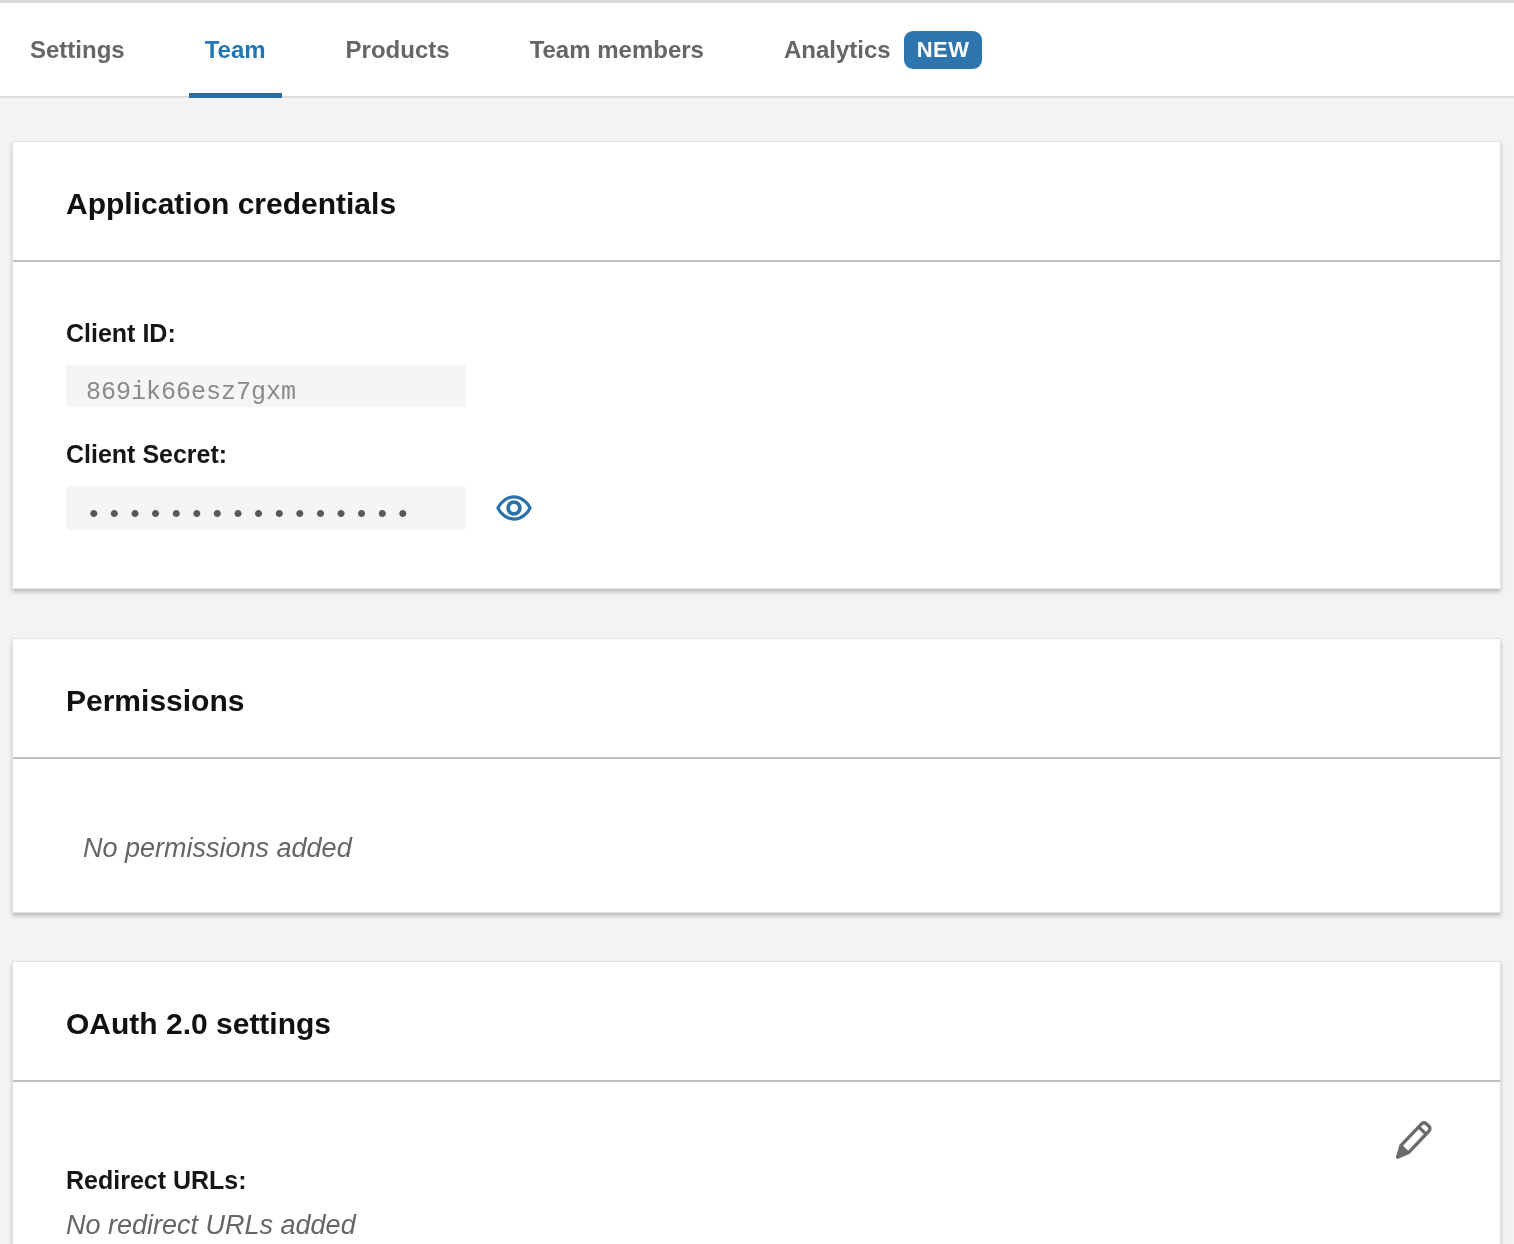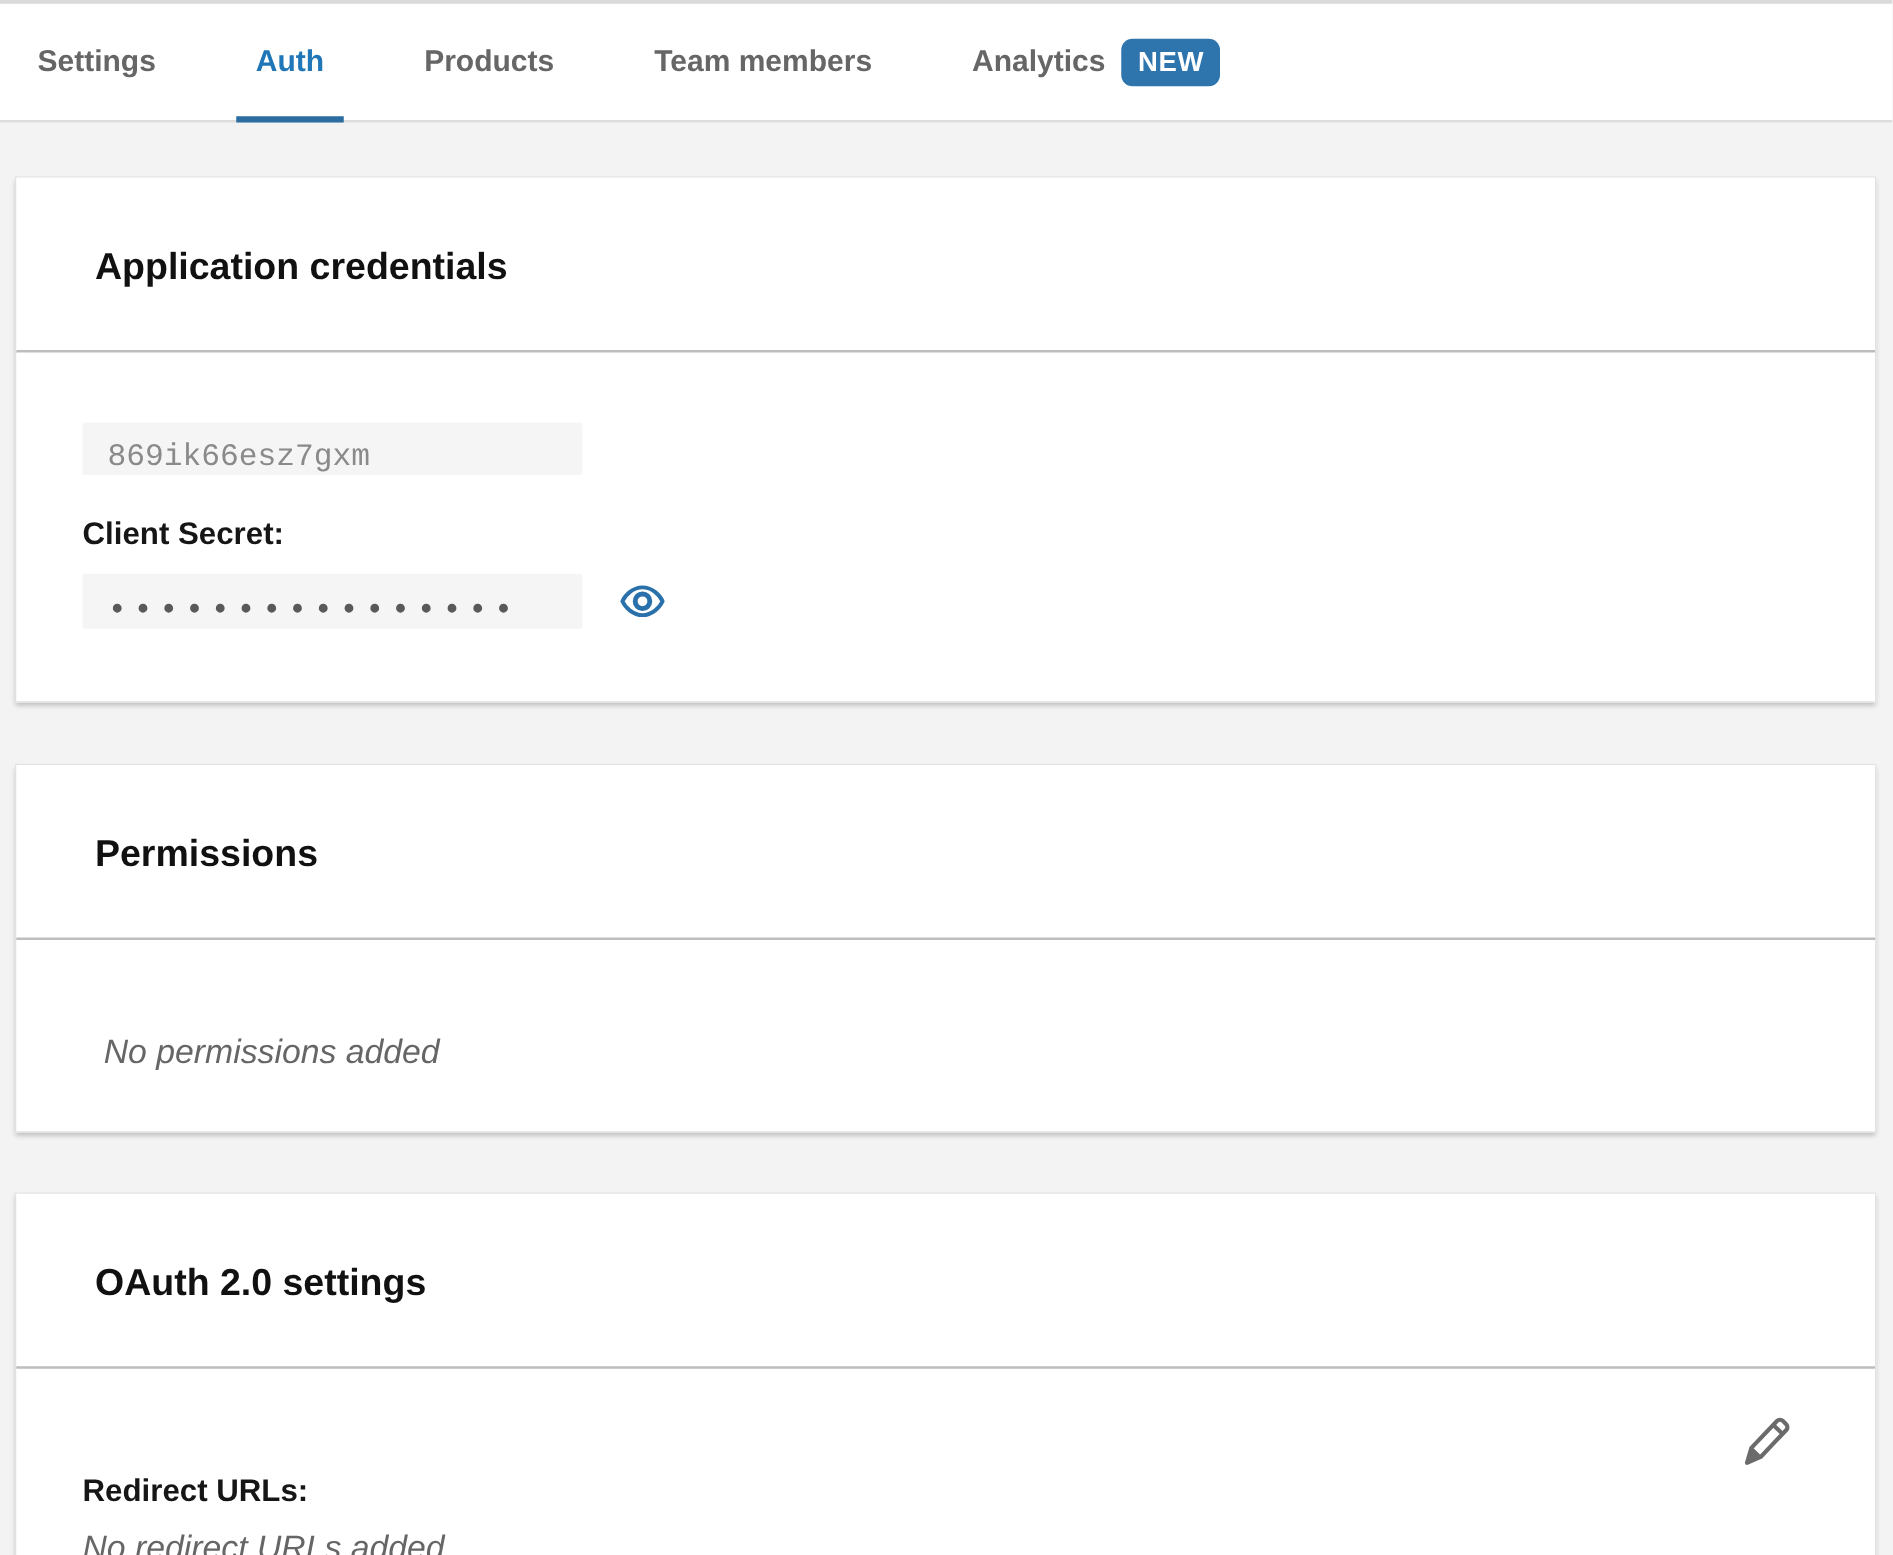--- a/index.html
+++ b/index.html
@@ -55,21 +55,21 @@
     box-shadow:0 3px 4px rgba(0,0,0,.22);
   }
   .card-1{margin-top:43px;}
   .card-2{margin-top:49px;}
   .card-3{margin-top:48px;}
   .card-header{
     padding:44px 53px 38px;
     border-bottom:2px solid var(--divider);
   }
   .card-header h2{
-    margin:10px;font-size:30px;font-weight:700;line-height:36px;color:#111;
+    margin:0;font-size:30px;font-weight:700;line-height:36px;color:#111;
   }
 
   
   .cred-body{padding:56px 53px 58px;}
   .field-label{
     font-size:25px;font-weight:700;color:#161616;line-height:30px;
     margin:0 0 17px;
   }
   .field-label.secret{margin-top:32px;}
   .value-box{
@@ -103,41 +103,42 @@
   }
 </style>
 </head>
 <body>
 
 <nav class="tabbar">
   <div class="tab">
     <span>Settings</span>
   </div>
   <div class="tab active">
-    <span>Auth</span>
+    <span>Team</span>
   </div>
   <div class="tab">
     <span>Products</span>
   </div>
   <div class="tab">
     <span>Team members</span>
   </div>
   <div class="tab">
     <span>Analytics</span>
     <span class="badge">NEW</span>
   </div>
 </nav>
 
 <main>
 
   <section class="card card-1">
     <header class="card-header">
       <h2>Application credentials</h2>
     </header>
     <div class="cred-body">
+      <div class="field-label">Client ID:</div>
       <div class="value-box">
         <span>869ik66esz7gxm</span>
       </div>
 
       <div class="field-label secret">Client Secret:</div>
       <div class="secret-row">
         <div class="value-box secret-box">
           <span class="dots">••••••••••••••••</span>
         </div>
         <button class="eye-btn" aria-label="Show client secret">

